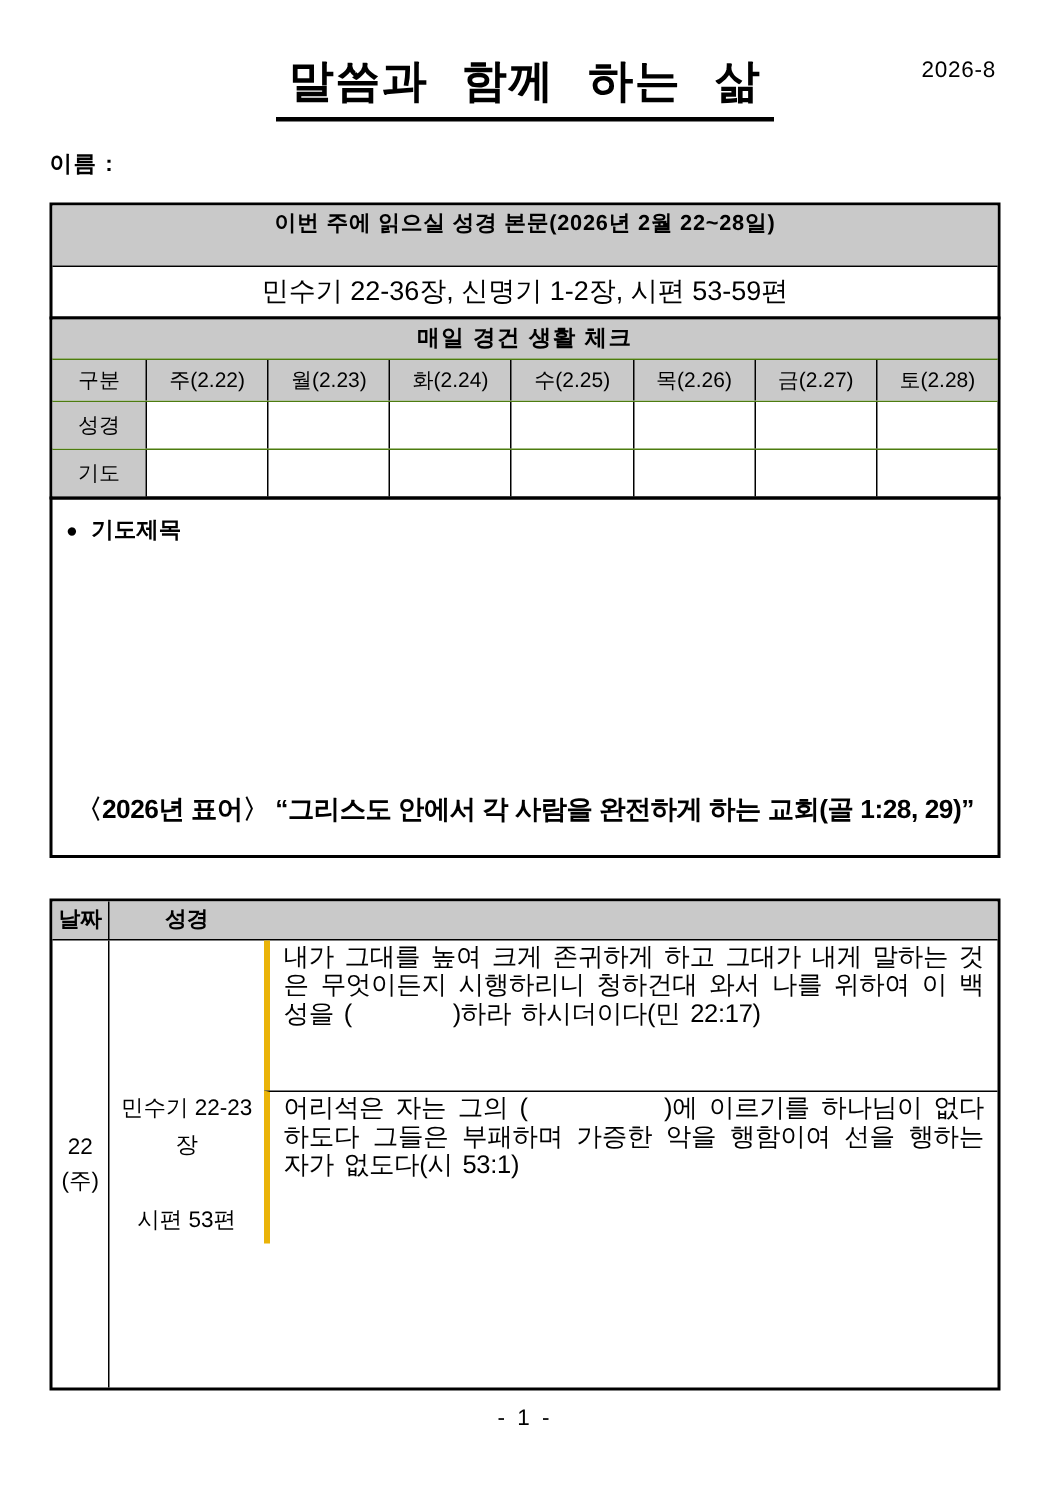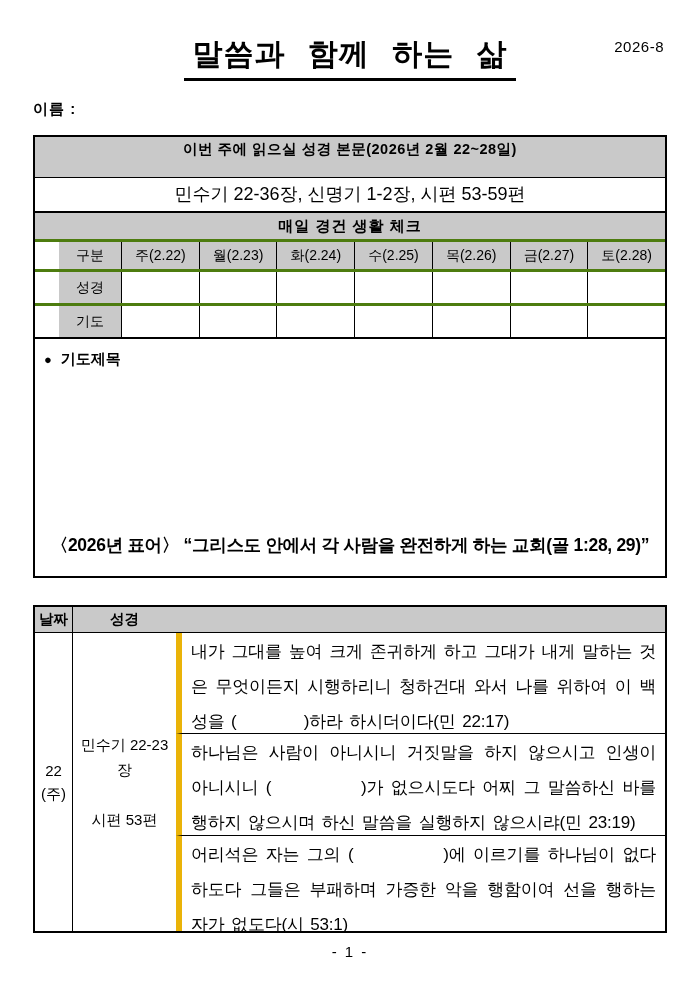--- a/index.html
+++ b/index.html
@@ -18,21 +18,21 @@
   .box { border: 2px solid #000; }
   .stack { margin-top: -2px; }
   .row { text-align: center; }
   .gray { background: #c9c9c9; }
 
   .section-a { margin-top: 16px; }
   .row-weekhdr { height: 40px; line-height: 24px; font-weight: 800; font-size: 14.5px; letter-spacing: .5px; }
   .row-passages { height: 34px; line-height: 33px; font-size: 18px; border-top: 1px solid #000; }
 
   .row-checktitle { height: 26px; line-height: 26px; font-weight: 800; font-size: 15px; letter-spacing: 1px; text-align: center; }
-  .grid-row { display: grid; grid-template-columns: 62px repeat(7, 1fr); border-top: 3px solid #4d7c0f; padding-left: 24px; }
+  .grid-row { display: grid; grid-template-columns: 62px repeat(7, 1fr); border-top: 1px solid #4d7c0f; }
   .grid-row .cell { border-left: 1px solid #000; text-align: center; }
   .grid-row .cell:first-child { border-left: none; }
   .hdr-row .cell { height: 27px; line-height: 27px; font-size: 14px; background: #c9c9c9; }
   .chk-row .cell { height: 31px; line-height: 31px; font-size: 14px; }
   .chk-row .cell.label { background: #c9c9c9; }
 
   .section-c { height: 241px; position: relative; }
   .prayer-label { padding: 11px 0 0 9px; font-weight: 700; font-size: 15px; }
   .prayer-label .bullet { font-size: 13px; margin-right: 9px; }
   .motto { position: absolute; left: 0; right: 0; bottom: 19px; text-align: center;
@@ -43,21 +43,21 @@
   .q-header { display: grid; grid-template-columns: 37px 104px 1fr; background: #c9c9c9; }
   .q-header .hcell { height: 25px; line-height: 25px; text-align: center; font-weight: 800; font-size: 14.5px; }
   .q-header .hcell + .hcell { border-left: 1px solid #000; }
   .q-body { display: grid; grid-template-columns: 37px 104px 1fr; grid-template-rows: 100px 102px 96px;
     border-top: 1px solid #000; }
   .date-cell { grid-column: 1; grid-row: 1 / span 3; display: flex; flex-direction: column;
     justify-content: center; align-items: center; font-size: 15px; line-height: 23px; }
   .bible-cell { grid-column: 2; grid-row: 1 / span 3; border-left: 1px solid #000;
     display: flex; flex-direction: column; justify-content: center; 
     text-align: center; font-size: 15px; line-height: 25px; gap: 25px; padding: 0 4px; }
-  .q-cell { grid-column: 3; border-left: 6px solid #eab308; font-size: 17px; line-height: 35px;
+  .q-cell { grid-column: 3; border-left: 4px solid #eab308; font-size: 17px; line-height: 19px;
     text-align: justify; padding: 1px 9px 0 9px; word-spacing: 2px; letter-spacing: -0.2px; }
   .q-cell.bt { border-top: 1px solid #000; }
 
   .footer { text-align: center; margin-top: 10px; font-size: 15px; letter-spacing: 2px; }
 </style>
 </head>
 <body>
 
 <div class="page">
 
@@ -124,20 +124,19 @@
     <div class="q-body">
       <div class="date-cell">
         <div>22</div>
         <div>(주)</div>
       </div>
       <div class="bible-cell">
         <div>민수기 22-23장</div>
         <div>시편 53편</div>
       </div>
       <div class="q-cell">내가 그대를 높여 크게 존귀하게 하고 그대가 내게 말하는 것은 무엇이든지 시행하리니 청하건대 와서 나를 위하여 이 백성을 (　　　　)하라 하시더이다(민 22:17)</div>
-      <div class="q-cell bt">하나님은 사람이 아니시니 거짓말을 하지 않으시고 인생이 아니시니 (　　　　　)가 없으시도다 어찌 그 말씀하신 바를 행하지 않으시며 하신 말씀을 실행하지 않으시랴(민 23:19)</div>
       <div class="q-cell bt">어리석은 자는 그의 (　　　　　)에 이르기를 하나님이 없다 하도다 그들은 부패하며 가증한 악을 행함이여 선을 행하는 자가 없도다(시 53:1)</div>
     </div>
   </div>
 
   <div class="footer">- 1 -</div>
 
 </div>
 
 </body></html>

